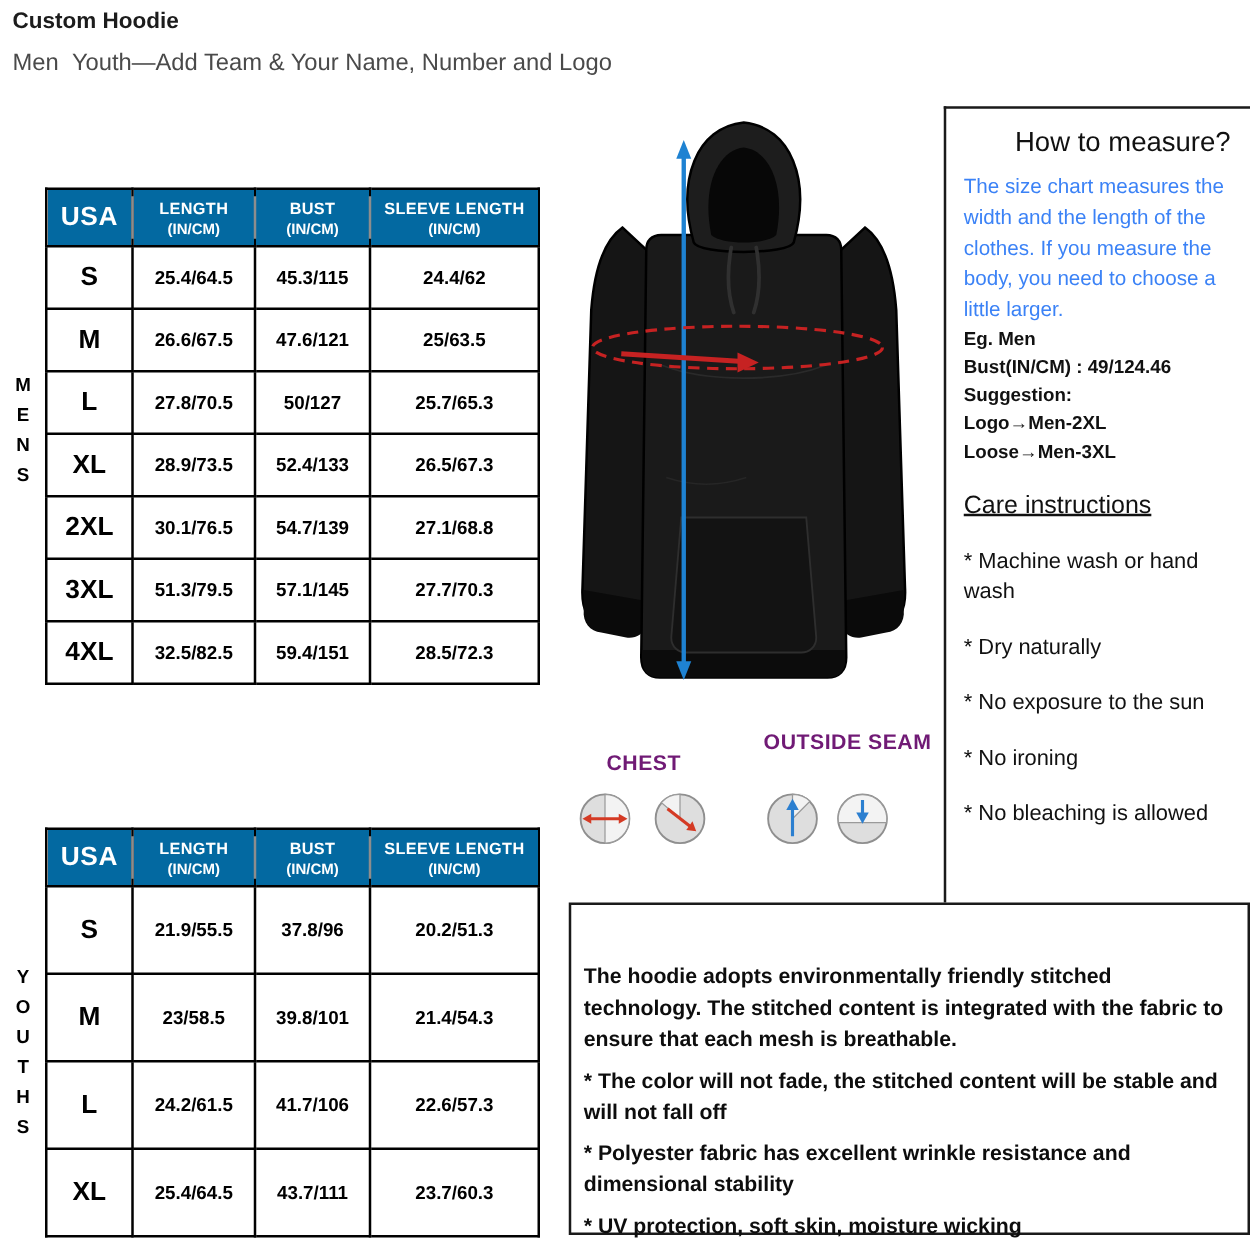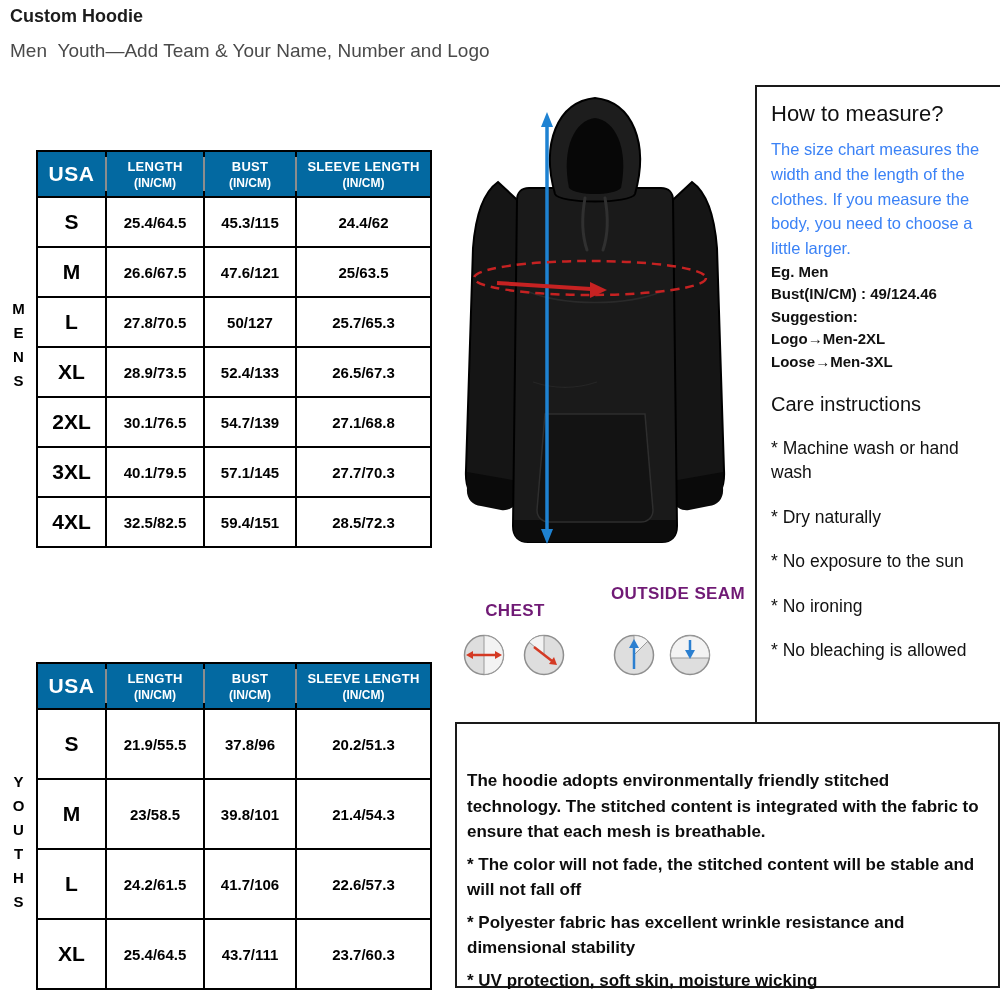--- a/index.html
+++ b/index.html
@@ -46,25 +46,25 @@
   .icon-row { position:absolute; display:flex; }
   .chest-icons { left:462px; top:633px; gap:16px; }
   .seam-icons { left:612px; top:633px; gap:12px; }
 
   
   .measure-panel {
     position:absolute; left:755px; right:0; top:85px; height:637px;
     border-left:2px solid #1a1a1a; border-top:2px solid #1a1a1a;
     padding:14px 8px 0 14px;
   }
-  .measure-panel h2 { font-size:22px; font-weight:400; color:#111; margin-bottom:10px; }
+  .measure-panel h2 { font-size:22px; font-weight:400; color:#111; margin-bottom:10px;margin-left:41px; }
   .measure-panel .intro { font-size:16.5px; line-height:1.5; color:#3b82f6; }
   .example { margin-top:0; }
   .example div { font-size:15px; font-weight:700; line-height:1.5; color:#111; }
-  .measure-panel h3 { margin-top:20px; font-size:20px; font-weight:400; color:#111; }
+  .measure-panel h3 { margin-top:20px; font-size:20px; font-weight:400; color:#111;text-decoration:underline; }
   .care { margin-top:4px; }
   .care-item { font-size:17.5px; line-height:1.35; margin-top:21px; color:#111; }
 
   
   .desc-box {
     position:absolute; left:455px; right:0; top:722px; height:266px;
     border:2px solid #1a1a1a; padding:8px 14px 0 10px;
   }
   .desc-box p { font-size:17px; font-weight:600; line-height:1.5; color:#0d0d0d;margin-top:36px; }
   .desc-box p.b { margin-top:7px; }
@@ -128,21 +128,21 @@
           <td>26.5/67.3</td>
         </tr>
       <tr>
           <td class="size">2XL</td>
           <td>30.1/76.5</td>
           <td>54.7/139</td>
           <td>27.1/68.8</td>
         </tr>
       <tr>
           <td class="size">3XL</td>
-          <td>40.1/79.5</td>
+          <td>51.3/79.5</td>
           <td>57.1/145</td>
           <td>27.7/70.3</td>
         </tr>
       <tr>
           <td class="size">4XL</td>
           <td>32.5/82.5</td>
           <td>59.4/151</td>
           <td>28.5/72.3</td>
         </tr>
     </tbody>

